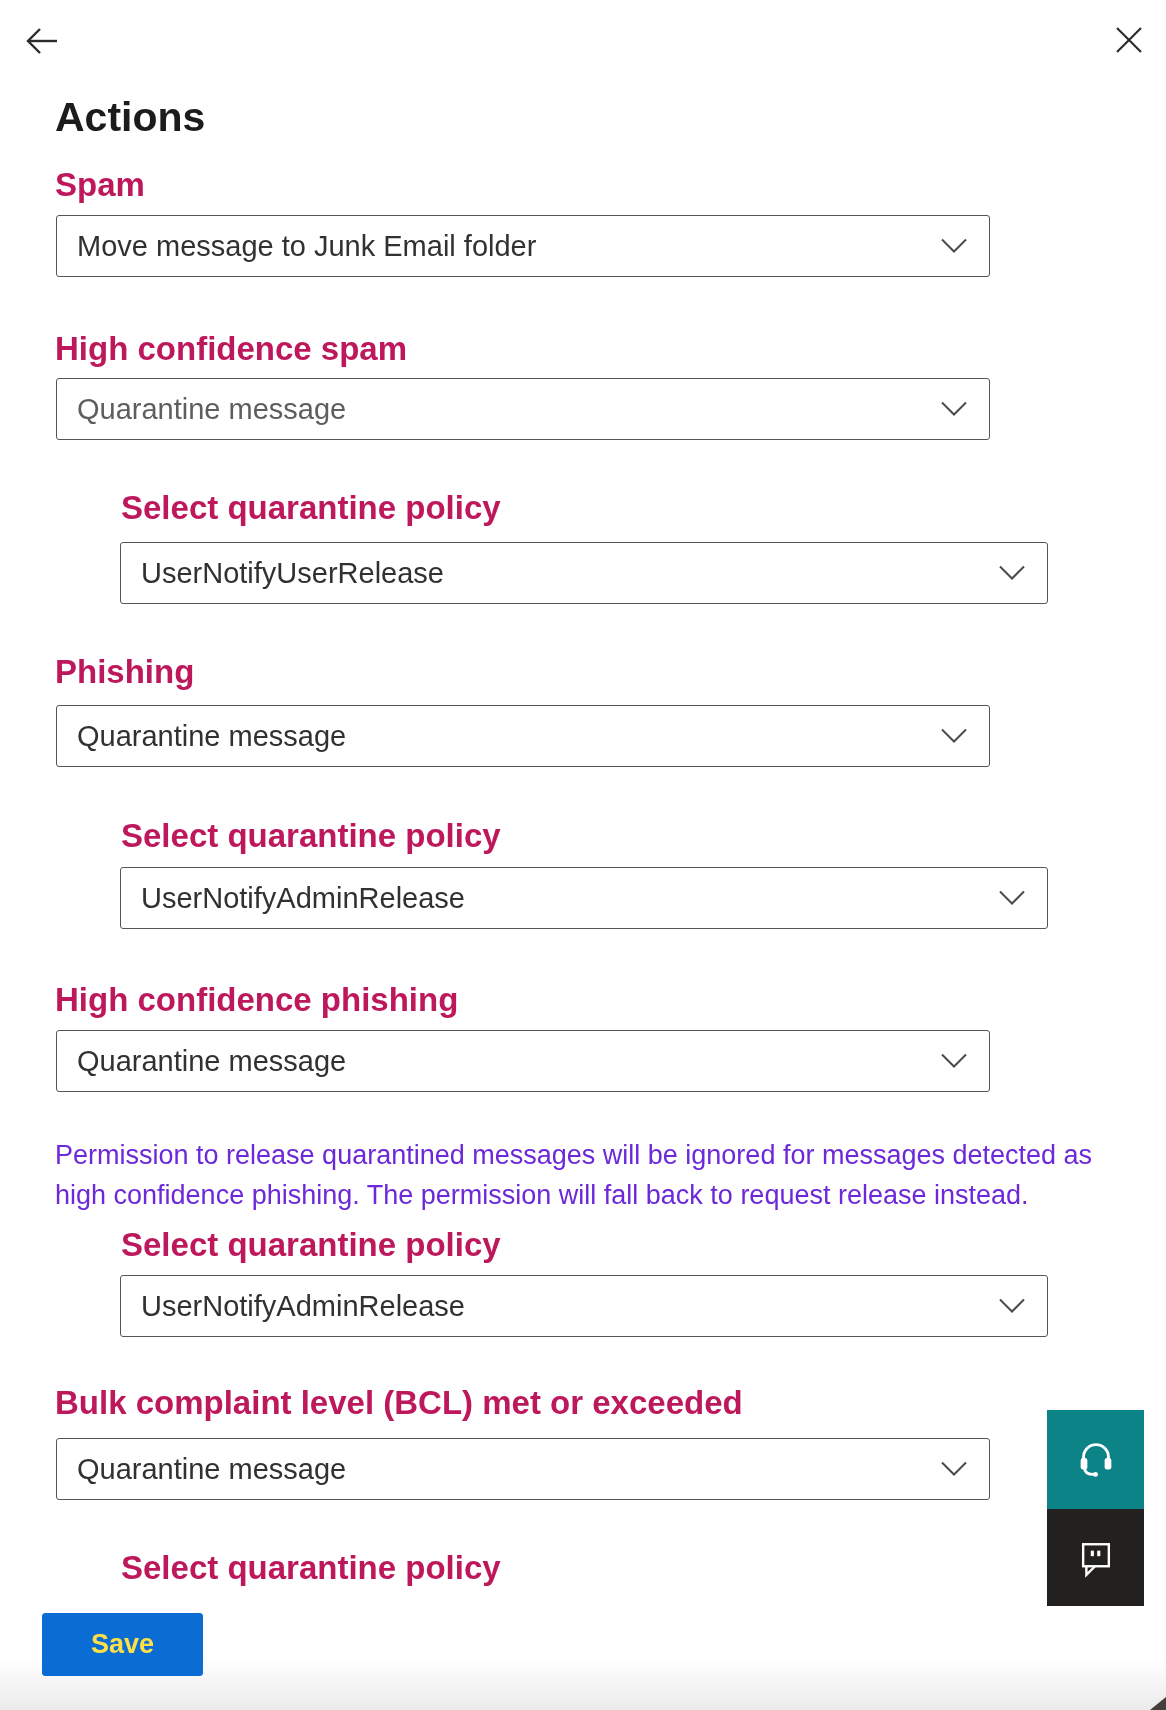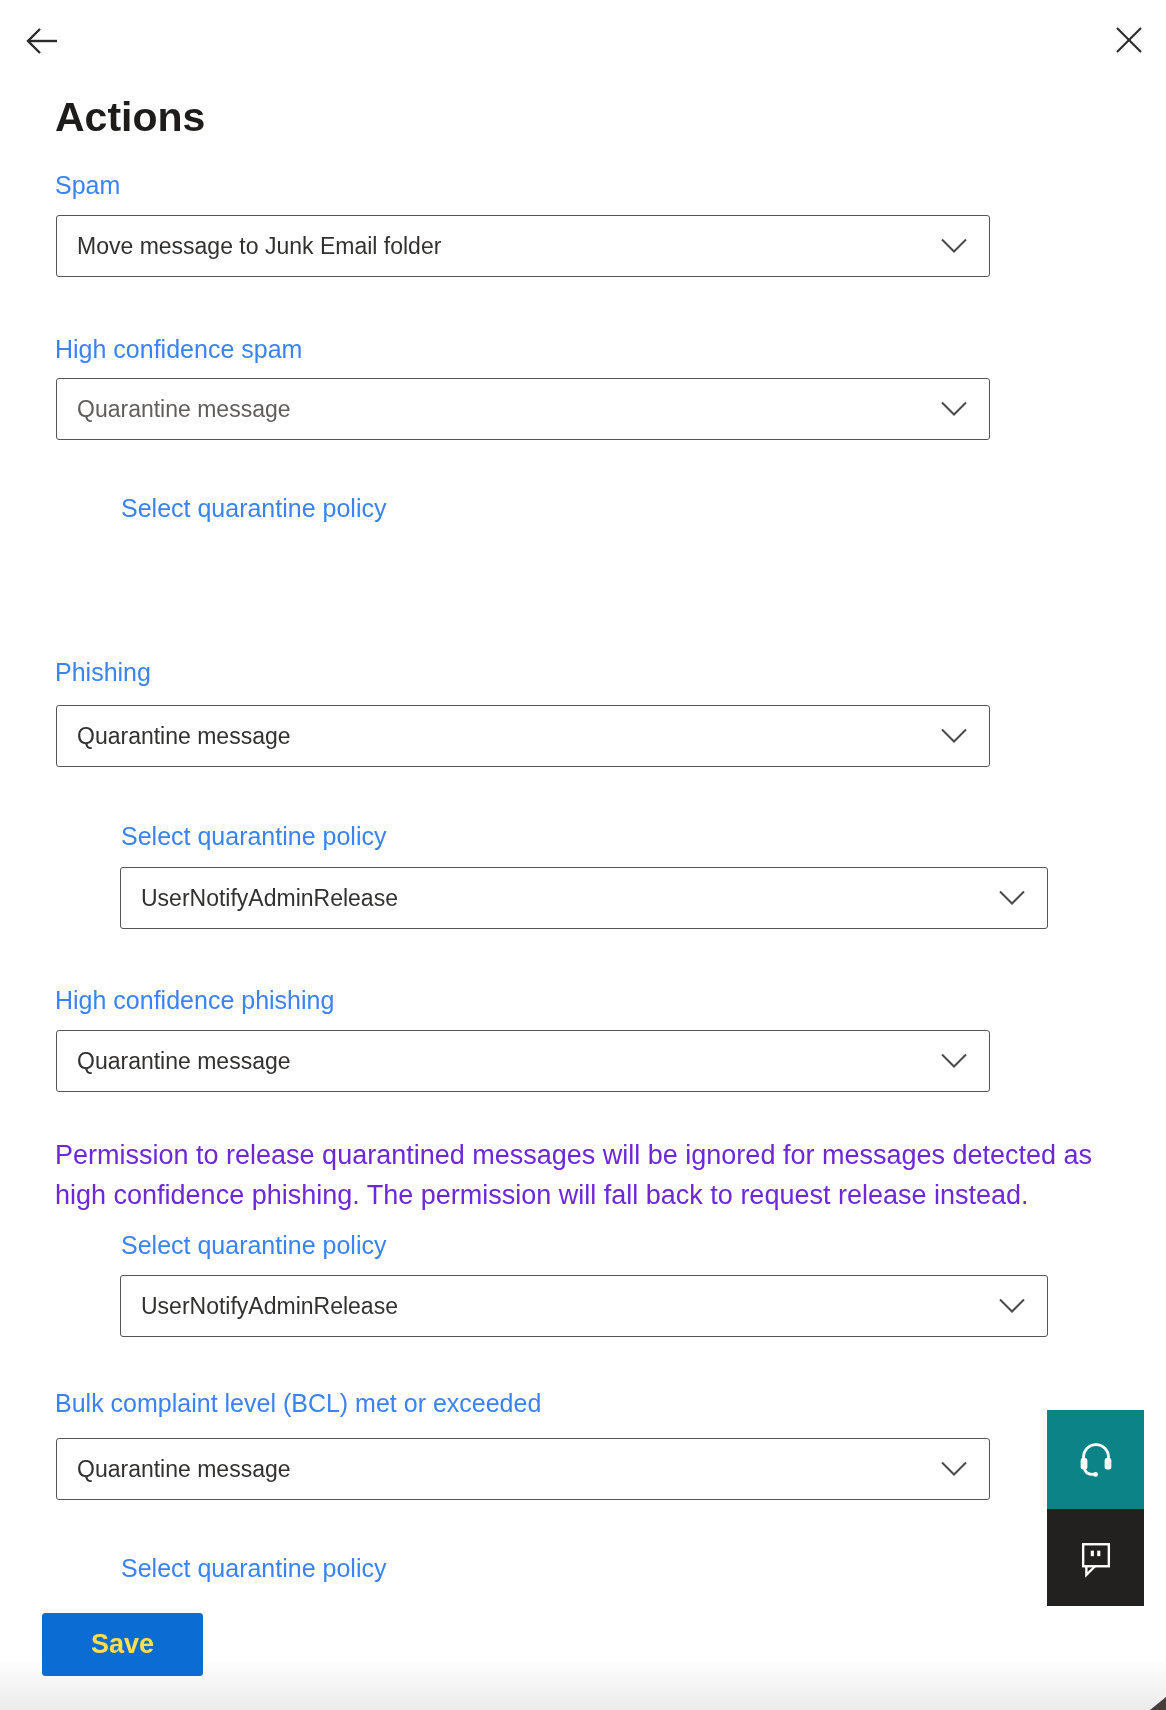--- a/index.html
+++ b/index.html
@@ -10,21 +10,21 @@
   }
   .icon-btn { position:absolute; background:none; border:none; padding:0; cursor:pointer; line-height:0; }
   .back-btn  { left:24px; top:24px; width:36px; height:36px; }
   .close-btn { left:1114px; top:25px; width:30px; height:30px; }
 
   .page-title {
     position:absolute; left:55px; top:94px; font-size:41px; line-height:46px;
     font-weight:700; color:#1d1c1b; letter-spacing:0;
   }
   .field-label {
-    position:absolute; font-size:25px; line-height:32px; font-weight:400; color:#3b82f6;
+    position:absolute; font-size:33px; line-height:32px; font-weight:700; color:#be185d;
     white-space:nowrap;
   }
   .lbl-spam    { left:55px;  top:169px; }
   .lbl-hcs     { left:55px;  top:333px; }
   .lbl-pol1    { left:121px; top:492px; }
   .lbl-phish   { left:55px;  top:656px; }
   .lbl-pol2    { left:121px; top:820px; }
   .lbl-hcp     { left:55px;  top:984px; }
   .lbl-pol3    { left:121px; top:1229px; }
   .lbl-bulk    { left:55px;  top:1387px; }
@@ -36,21 +36,21 @@
     cursor:pointer;
   }
   .dd-spam  { left:56px;  top:215px;  width:934px; }
   .dd-hcs   { left:56px;  top:378px;  width:934px; }
   .dd-pol1  { left:120px; top:542px;  width:928px; }
   .dd-phish { left:56px;  top:705px;  width:934px; }
   .dd-pol2  { left:120px; top:867px;  width:928px; }
   .dd-hcp   { left:56px;  top:1030px; width:934px; }
   .dd-pol3  { left:120px; top:1275px; width:928px; }
   .dd-bulk  { left:56px;  top:1438px; width:934px; }
-  .dd-value { font-size:23px; color:#323130; white-space:nowrap; overflow:hidden; }
+  .dd-value { font-size:29px; color:#323130; white-space:nowrap; overflow:hidden; }
   .dd.muted .dd-value { color:#605e5c; }
   .chev { position:absolute; right:22px; top:50%; transform:translateY(-50%); line-height:0; }
 
   .note {
     position:absolute; left:55px; top:1135px; width:1090px;
     font-size:27px; line-height:40px; font-weight:400; color:#6d28d9;
   }
   .note .line { white-space:nowrap; }
 
   .footer {
@@ -119,20 +119,28 @@
   <div class="dd dd-hcs muted">
     <span class="dd-value">Quarantine message</span>
     <span class="chev">
       <svg width="26" height="15" viewBox="0 0 26 15">
           <path d="M1 1 L13 13 L25 1" fill="none" stroke="#4c4a48" stroke-width="2"></path>
         </svg>
     </span>
   </div>
 
   <div class="field-label lbl-pol1">Select quarantine policy</div>
+  <div class="dd dd-pol1">
+    <span class="dd-value">UserNotifyUserRelease</span>
+    <span class="chev">
+      <svg width="26" height="15" viewBox="0 0 26 15">
+          <path d="M1 1 L13 13 L25 1" fill="none" stroke="#4c4a48" stroke-width="2"></path>
+        </svg>
+    </span>
+  </div>
 
   <div class="field-label lbl-phish">Phishing</div>
   <div class="dd dd-phish">
     <span class="dd-value">Quarantine message</span>
     <span class="chev">
       <svg width="26" height="15" viewBox="0 0 26 15">
           <path d="M1 1 L13 13 L25 1" fill="none" stroke="#4c4a48" stroke-width="2"></path>
         </svg>
     </span>
   </div>

